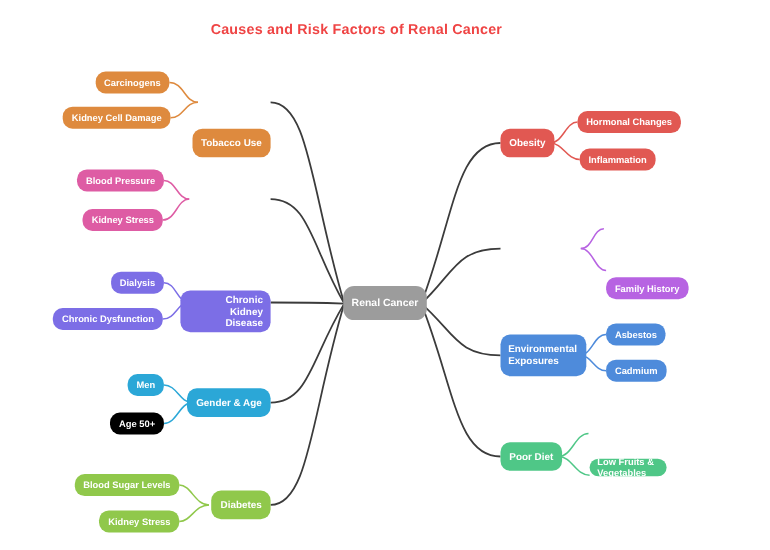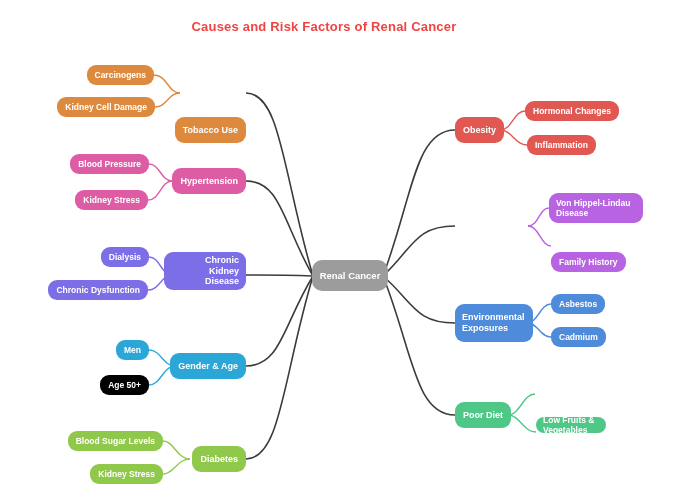--- a/index.html
+++ b/index.html
@@ -62,41 +62,39 @@
     <path fill="none" stroke-width="1.4" d="M 508 415 C 520 415 523 394 535 394" stroke="#4fc787"></path>
     <path fill="none" stroke-width="1.4" d="M 508 415 C 520 415 523 432 536 432" stroke="#4fc787"></path>
   </svg>
 
   <div class="node center-node" style="left: 312px; top: 260px; width: 76px; height: 31px; background-color: rgb(156, 156, 156);">Renal Cancer</div>
 
   <div class="node parent" style="right: 454px; top: 80px; background-color: rgb(222, 138, 62); margin-top: 37px;">Tobacco Use</div>
   <div class="node child" style="right: 546px; top: 65px; background-color: rgb(222, 138, 62);">Carcinogens</div>
   <div class="node child" style="right: 545px; top: 97px; background-color: rgb(222, 138, 62);">Kidney Cell Damage</div>
 
-  <div class="node parent" style="right: 454px; top: 168px; background-color: rgb(222, 92, 164);">Hypertension</div>
   <div class="node child" style="right: 551px; top: 154px; background-color: rgb(222, 92, 164);">Blood Pressure</div>
   <div class="node child" style="right: 552px; top: 190px; background-color: rgb(222, 92, 164);">Kidney Stress</div>
 
-  <div class="node parent multi ta-right" style="right: 454px; top: 252px; width: 82px; height: 38px; background-color: rgb(124, 110, 230); padding-left: 28px;">Chronic Kidney Disease</div>
+  <div class="node parent multi ta-right" style="right: 454px; top: 264px; width: 82px; height: 38px; background-color: rgb(124, 110, 230); padding-left: 28px;">Chronic Kidney Disease</div>
   <div class="node child" style="right: 551px; top: 247px; background-color: rgb(124, 110, 230);">Dialysis</div>
   <div class="node child" style="right: 552px; top: 280px; background-color: rgb(124, 110, 230);">Chronic Dysfunction</div>
 
   <div class="node parent" style="right: 454px; top: 353px; background-color: rgb(43, 167, 215);">Gender &amp; Age</div>
   <div class="node child" style="right: 551px; top: 340px; background-color: rgb(43, 167, 215);">Men</div>
   <div class="node child" style="right: 551px; top: 375px; background-color: #000000;">Age 50+</div>
 
   <div class="node parent" style="right: 454px; top: 446px; background-color: rgb(144, 200, 75);">Diabetes</div>
   <div class="node child" style="right: 537px; top: 431px; background-color: rgb(144, 200, 75);">Blood Sugar Levels</div>
   <div class="node child" style="right: 537px; top: 464px; background-color: rgb(144, 200, 75);">Kidney Stress</div>
 
   <div class="node parent" style="left: 455px; top: 117px; background-color: rgb(225, 88, 82);">Obesity</div>
   <div class="node child" style="left: 525px; top: 101px; background-color: rgb(225, 88, 82);">Hormonal Changes</div>
   <div class="node child" style="left: 527px; top: 135px; background-color: rgb(225, 88, 82);">Inflammation</div>
 
-  <div class="node child multi ta-left" style="left: 549px; top: 193px; width: 94px; height: 30px; background-color: rgb(183, 99, 226);">Von Hippel-Lindau Disease</div>
   <div class="node child" style="left: 551px; top: 236px; background-color: rgb(183, 99, 226); margin-top: 16px;">Family History</div>
 
   <div class="node parent multi ta-left" style="left: 455px; top: 304px; width: 78px; height: 38px; background-color: rgb(78, 139, 219);">Environmental Exposures</div>
   <div class="node child" style="left: 551px; top: 294px; background-color: rgb(78, 139, 219);">Asbestos</div>
   <div class="node child" style="left: 551px; top: 327px; background-color: rgb(78, 139, 219);">Cadmium</div>
 
   <div class="node parent" style="left: 455px; top: 402px; background-color: rgb(79, 199, 135);">Poor Diet</div>
   <div class="node child multi ta-left" style="left: 536px; top: 417px; width: 70px; height: 16px; background-color: rgb(79, 199, 135);">Low Fruits &amp; Vegetables</div>
 
 </div>

